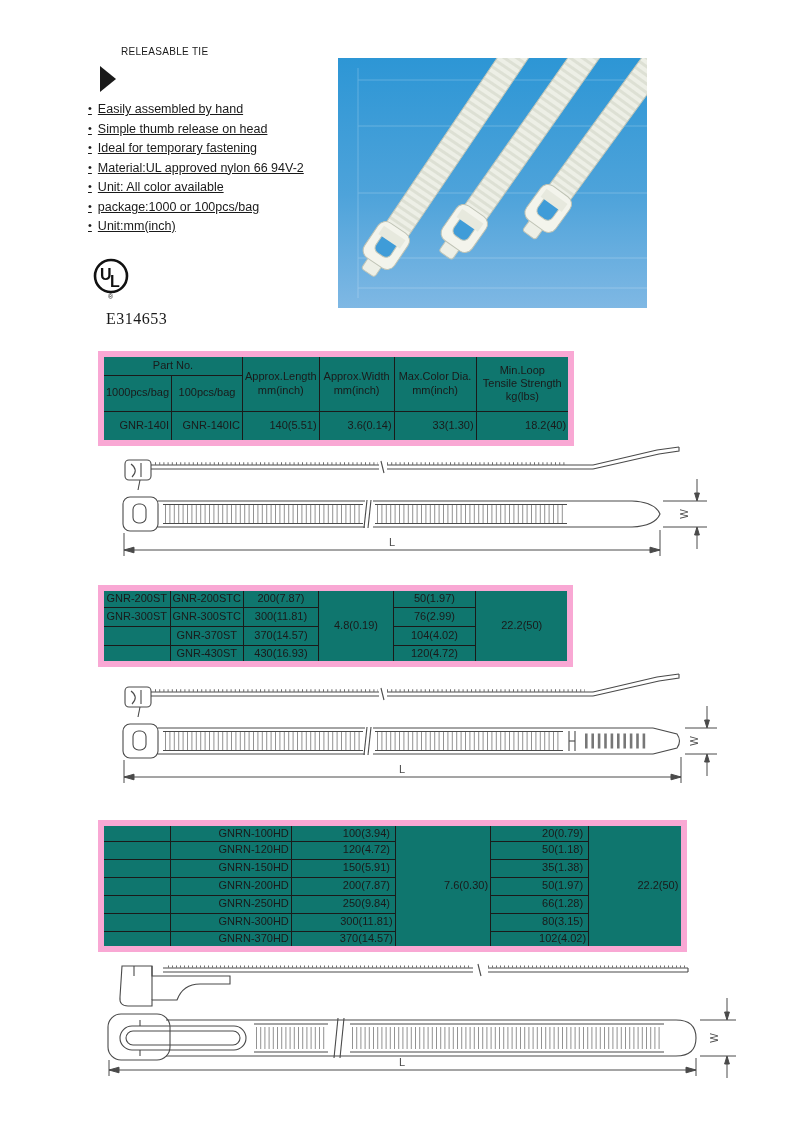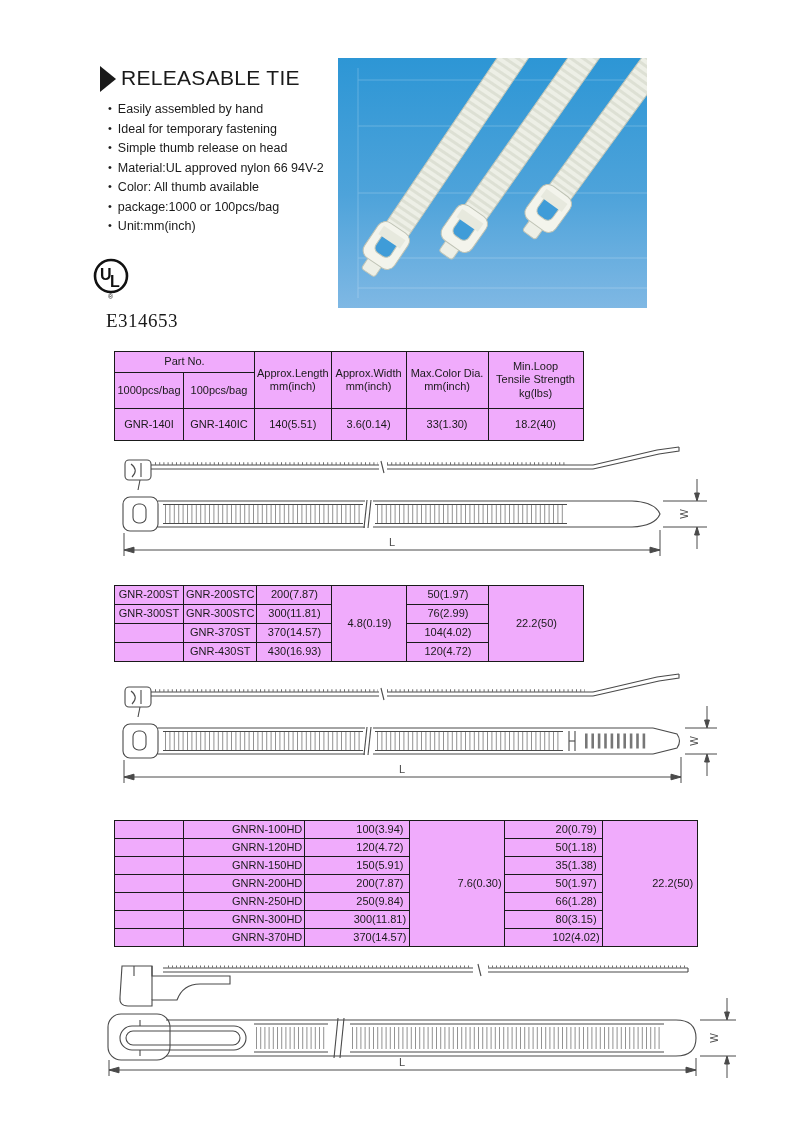--- a/index.html
+++ b/index.html
@@ -8,61 +8,61 @@
     width:800px; height:1133px; position:relative;
     font-family:"Liberation Sans", sans-serif; color:#1a1a1a; overflow:hidden;
   }
 
   
   .title-arrow {
     position:absolute; left:100px; top:66px; width:0; height:0;
     border-top:13px solid transparent; border-bottom:13px solid transparent;
     border-left:16px solid #1a1a1a;
   }
-  .page-title { position:absolute; left:121px; top:66px; font-size:21px; letter-spacing:.3px; }
+  .page-title { position:absolute; left:121px; top:46px; font-size:10px; letter-spacing:.3px; }
 
   
-  .features { position:absolute; left:108px; top:100px; list-style:none; }
+  .features { position:absolute; left:88px; top:100px; list-style:none;text-decoration:underline; }
   .features li { font-size:12.5px; line-height:19.5px; white-space:nowrap; }
   .features li::before { content:"•"; font-size:11px; margin-right:6px; position:relative; top:-1px; }
 
   
   .photo { position:absolute; left:338px; top:58px; width:309px; height:250px; overflow:hidden; }
 
   
   .ul-logo { position:absolute; left:91px; top:256px; }
-  .file-number { position:absolute; left:106px; top:310px; font-family:"Liberation Serif", serif; font-size:19px; letter-spacing:.5px; }
+  .file-number { position:absolute; left:106px; top:310px; font-family:"Liberation Serif", serif; font-size:16px; letter-spacing:.5px; }
 
   
-  table { border-collapse:collapse; table-layout:fixed; position:absolute; left:114px; border:1px solid #f9a8d4; background:#f0abfc; }
+  table { border-collapse:collapse; table-layout:fixed; position:absolute; left:98px; border:6px solid #f9a8d4; background:#0f766e; }
   td { border:1.5px solid #1a1a1a; text-align:center; vertical-align:middle; font-size:11px; line-height:1.22; padding:0 2px; overflow:hidden; white-space:nowrap; }
   .t1 { top:351px; }
   .t1 tr:nth-child(1) td { height:21px; }
   .t1 tr:nth-child(2) td { height:36px; }
-  .t1 tr:nth-child(3) td { height:32px; }
+  .t1 tr:nth-child(3) td { height:32px;text-align:right; }
   .t2 { top:585px; }
   .t2 tr td { height:19px;margin-top:8px; }
   .t3 { top:820px; }
   .t3 tr td { height:18px;padding-left:48px; }
 
   svg text { font-family:"Liberation Sans", sans-serif; }
   .drawing { position:absolute; }
 </style>
 </head>
 <body>
 
 <span class="title-arrow"></span>
 <div class="page-title">RELEASABLE TIE</div>
 
 <ul class="features">
   <li>Easily assembled by hand</li>
+  <li>Simple thumb release on head</li>
   <li>Ideal for temporary fastening</li>
-  <li>Simple thumb release on head</li>
   <li>Material:UL approved nylon 66 94V-2</li>
-  <li>Color: All thumb available</li>
+  <li>Unit: All color available</li>
   <li>package:1000 or 100pcs/bag</li>
   <li>Unit:mm(inch)</li>
 </ul>
 
 <div class="photo">
   <svg width="309" height="250" viewBox="0 0 309 250">
     <defs>
       <linearGradient id="bgblue" x1="0" y1="0" x2="0" y2="1">
         <stop offset="0" stop-color="#2D96D5"></stop>
         <stop offset="0.55" stop-color="#4EA3DA"></stop>

